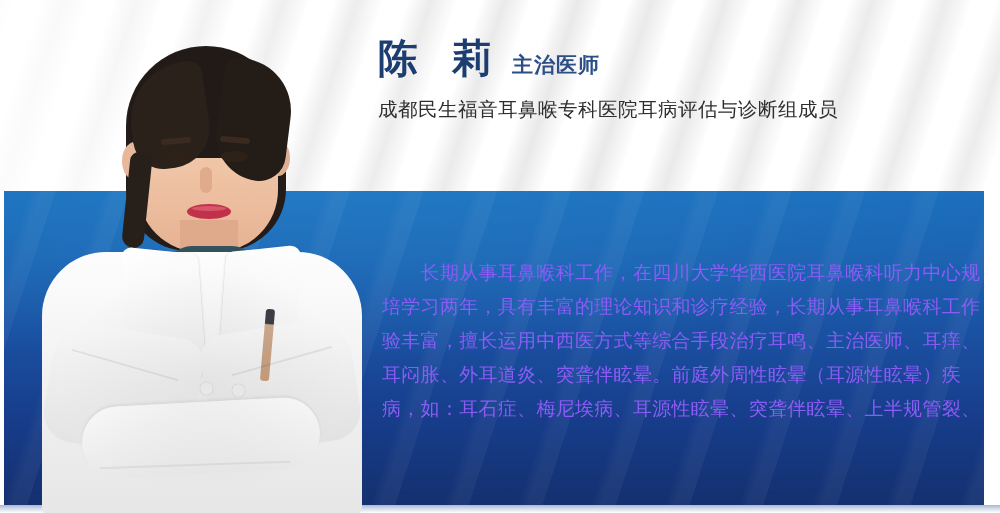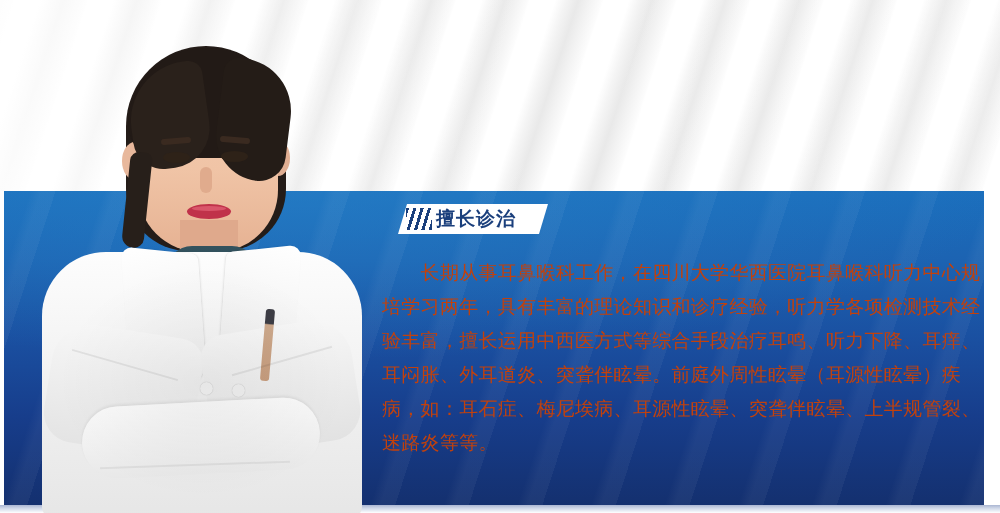--- a/index.html
+++ b/index.html
@@ -89,21 +89,21 @@
       #ffffff 3px,#ffffff 7px);
   }
   #section-title{
     position:absolute;left:38px;top:3px;
     font-size:19px;font-weight:bold;color:#1a3f7c;letter-spacing:1px;line-height:24px;
   }
 
   
   #bodytext{
     position:absolute;left:382px;top:256px;width:600px;
-    font-size:19px;line-height:34px;color:#c2410c;letter-spacing:.3px;
+    font-size:19px;line-height:34px;color:#8b5cf6;letter-spacing:.3px;
   }
   #bodytext .ln{white-space:nowrap;display:block;}
 
   
   #photo{
     position:absolute;left:30px;top:34px;width:345px;height:479px;
   }
   #photo *{position:absolute;}
 
   .hair-back{
@@ -230,29 +230,30 @@
     <div class="pen"></div>
     <div class="forearm"></div>
     <div class="btn1"></div>
     <div class="btn2"></div>
     <div class="fold1"></div>
     <div class="fold2"></div>
     <div class="fold3"></div>
     <div class="shadow-soft"></div>
   </div>
 
-
-  <div id="section-banner">
-    <div class="shape"></div>
-    <div class="slashes"></div>
-    <div id="section-title">擅长诊治</div>
-  </div>
+  <div id="headerblock">
+    <div id="nameline">
+      <span id="doctor-name">陈 莉</span>
+      <span id="doctor-title">主治医师</span>
+    </div>
+    <div id="doctor-affiliation">成都民生福音耳鼻喉专科医院耳病评估与诊断组成员</div>
+  </div>
+
 
   <div id="bodytext">
     <span class="ln">　　长期从事耳鼻喉科工作，在四川大学华西医院耳鼻喉科听力中心规</span>
-    <span class="ln">培学习两年，具有丰富的理论知识和诊疗经验，听力学各项检测技术经</span>
-    <span class="ln">验丰富，擅长运用中西医方式等综合手段治疗耳鸣、听力下降、耳痒、</span>
+    <span class="ln">培学习两年，具有丰富的理论知识和诊疗经验，长期从事耳鼻喉科工作</span>
+    <span class="ln">验丰富，擅长运用中西医方式等综合手段治疗耳鸣、主治医师、耳痒、</span>
     <span class="ln">耳闷胀、外耳道炎、突聋伴眩晕。前庭外周性眩晕（耳源性眩晕）疾</span>
     <span class="ln">病，如：耳石症、梅尼埃病、耳源性眩晕、突聋伴眩晕、上半规管裂、</span>
-    <span class="ln">迷路炎等等。</span>
   </div>
 
 </div>
 
 </body></html>

